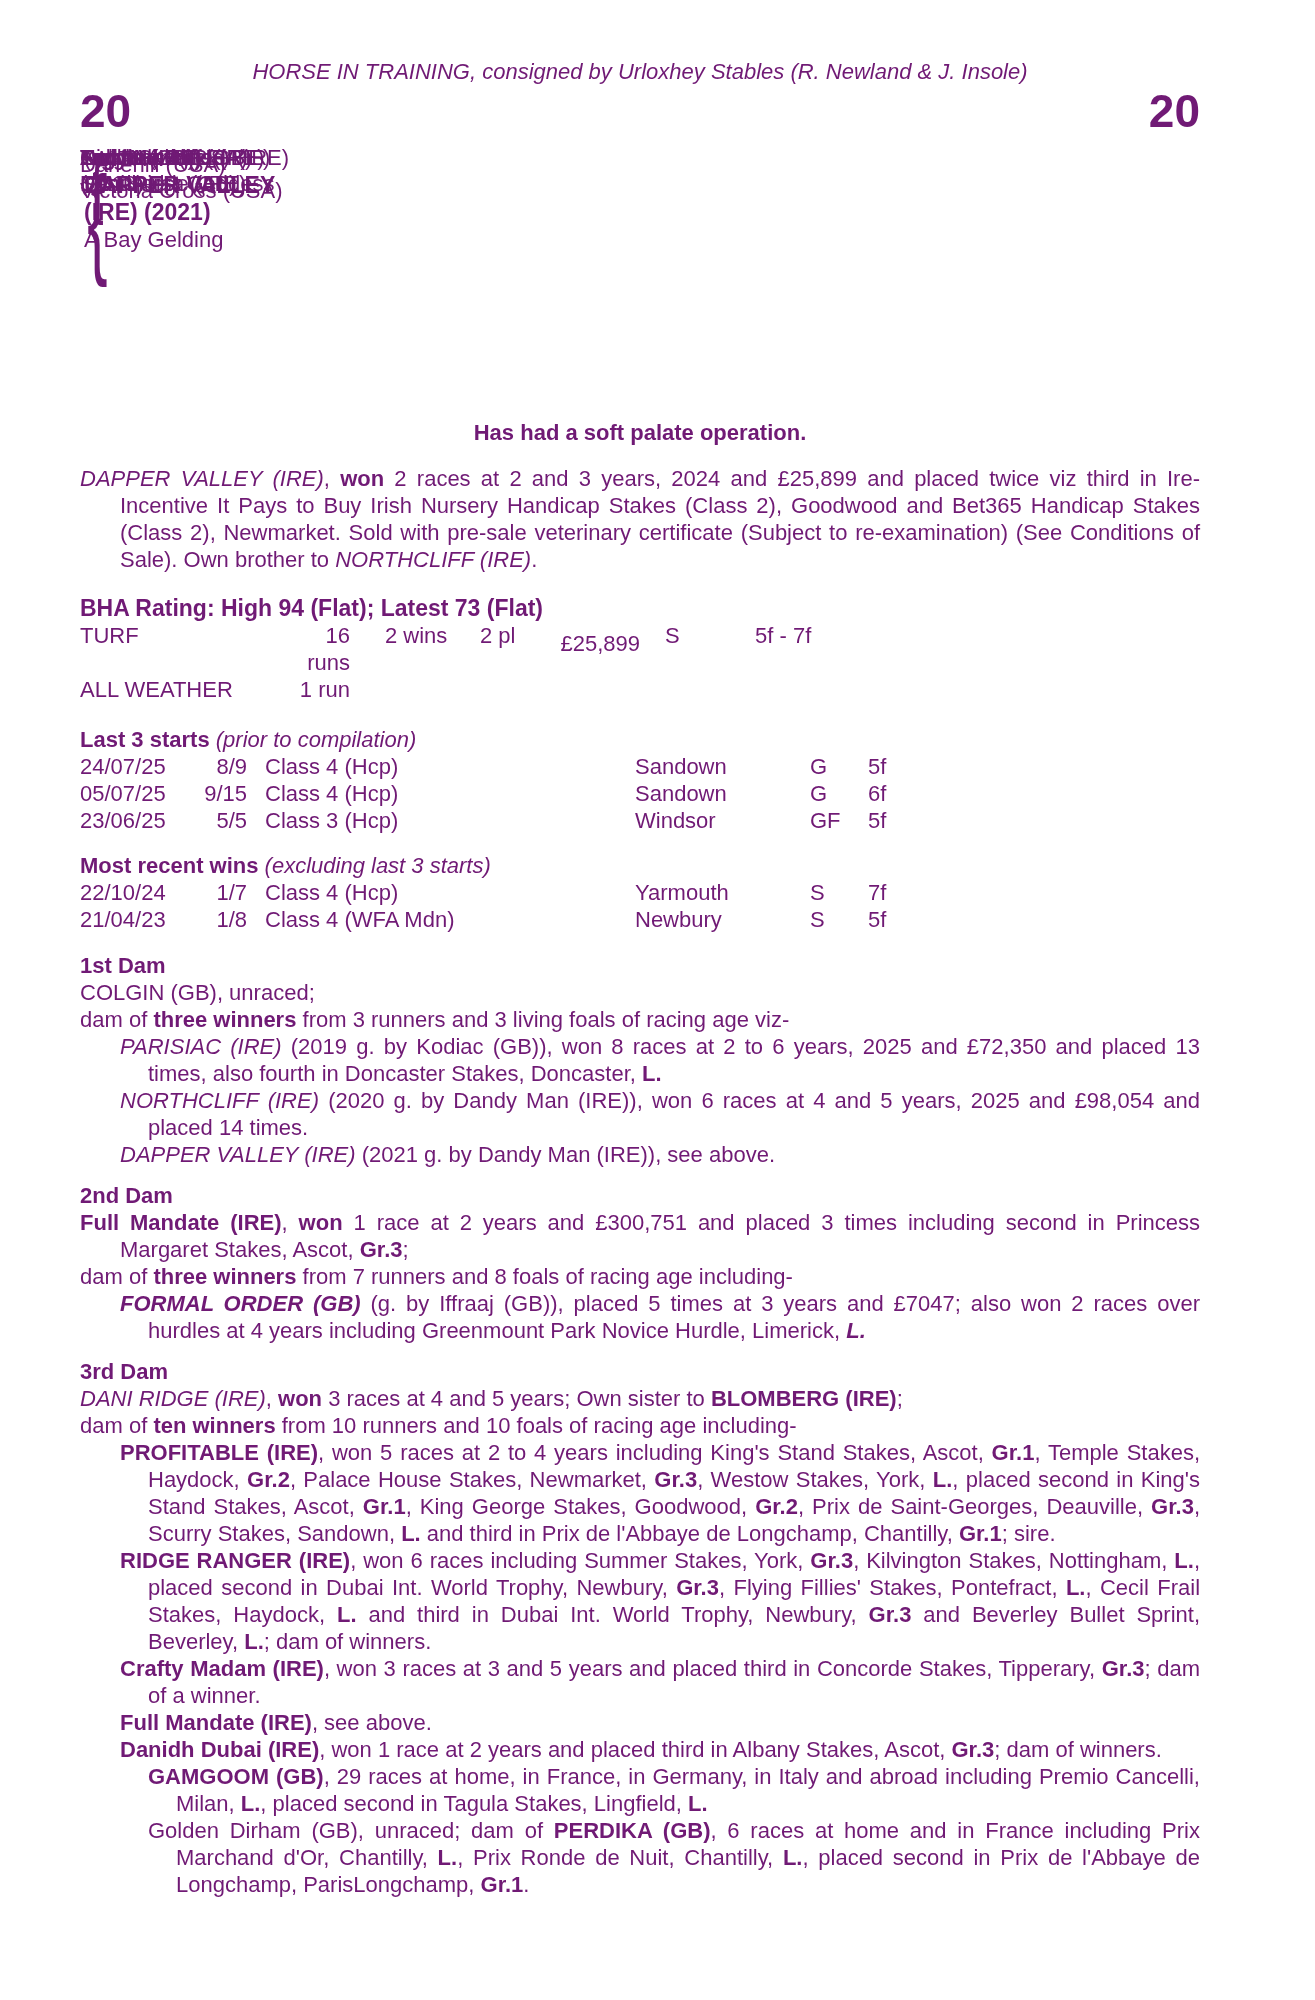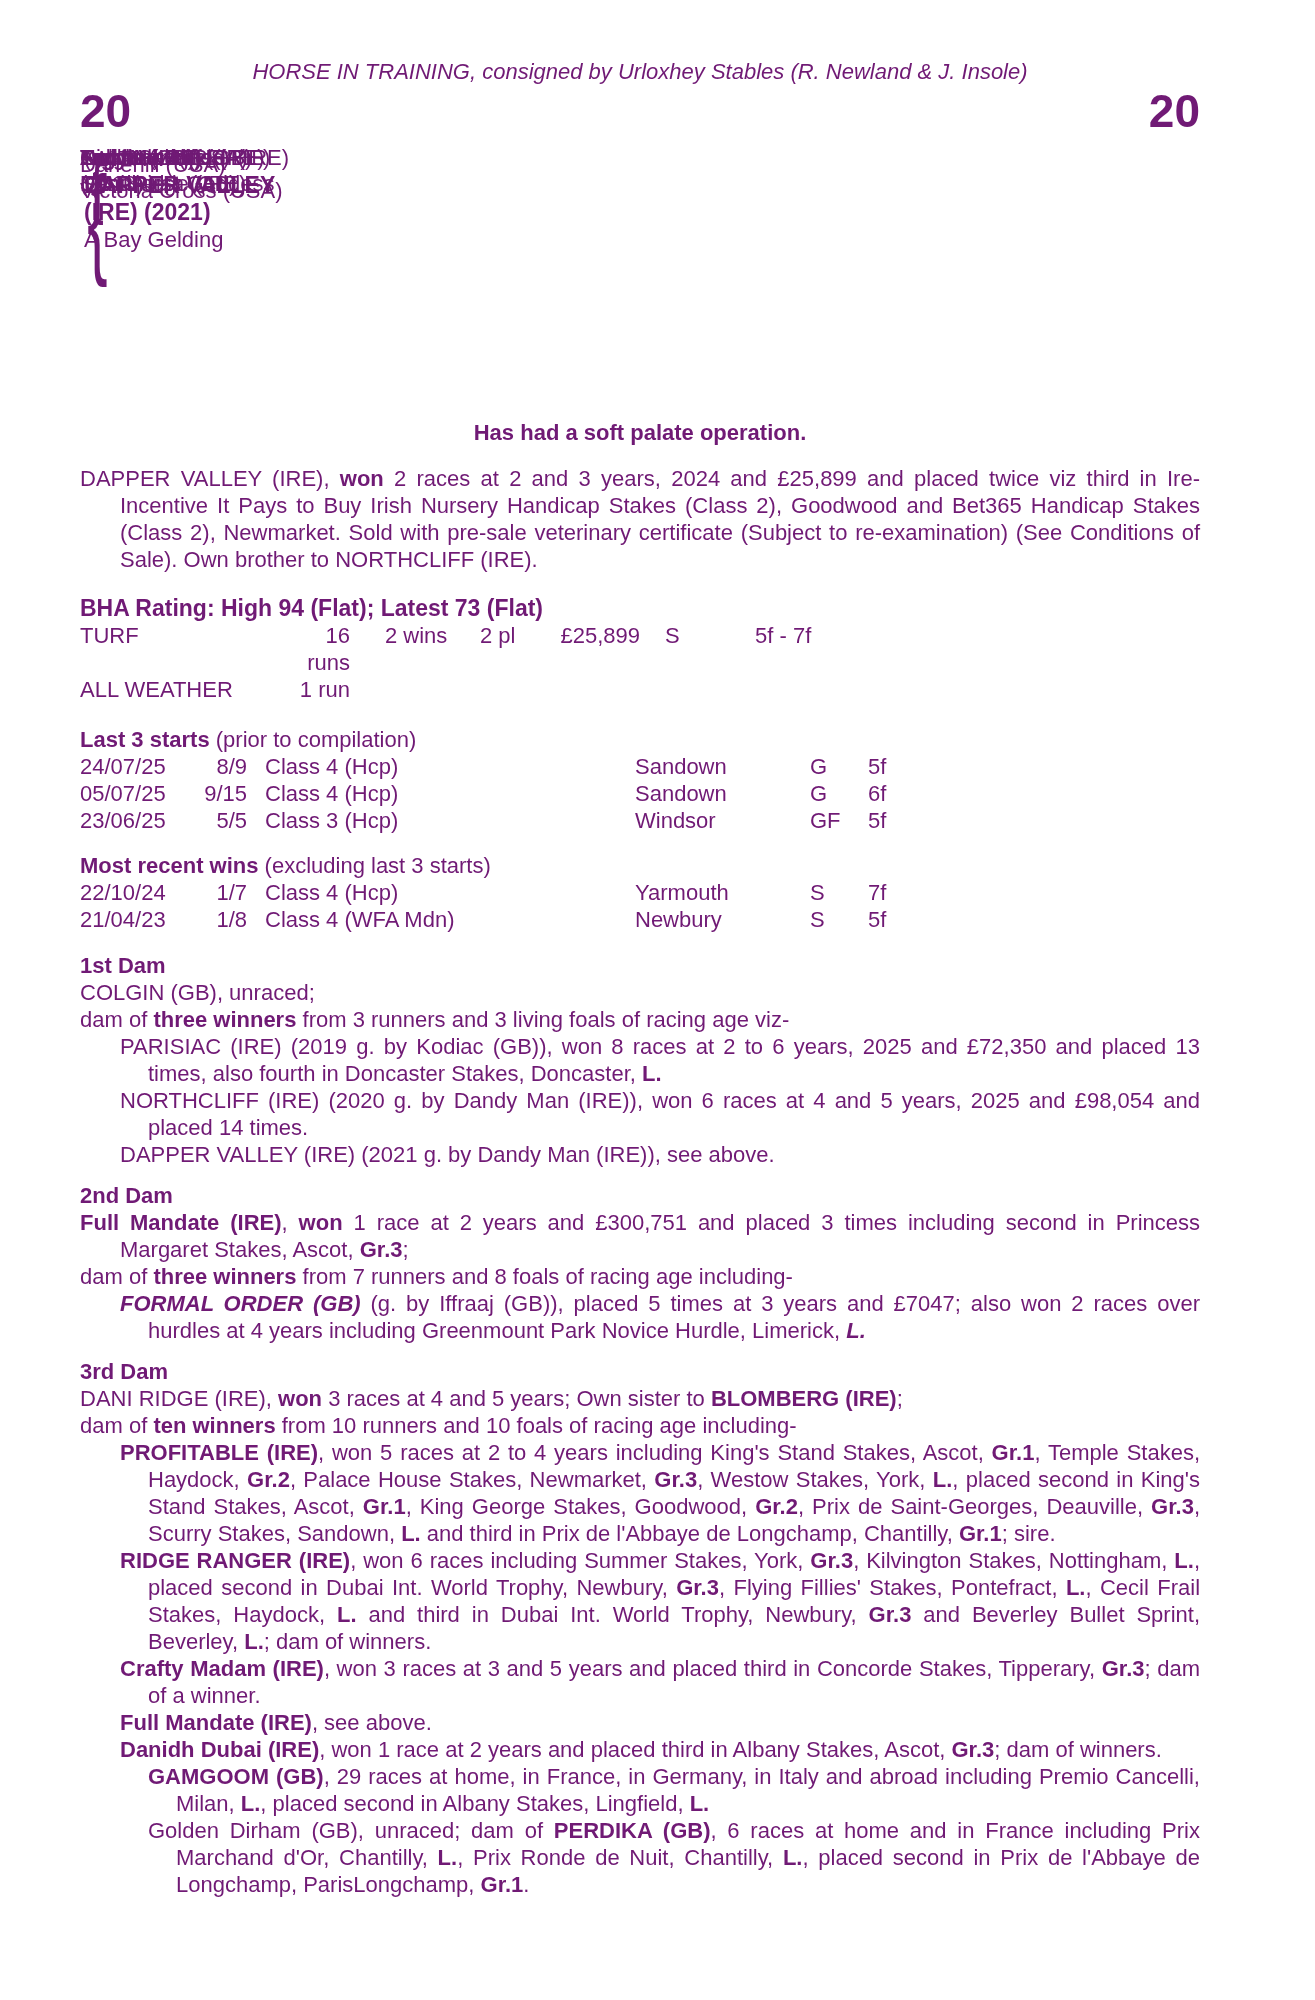--- a/index.html
+++ b/index.html
@@ -35,30 +35,30 @@
   .brace-sm-0{top:43;} .brace-sm-1{top:98;} .brace-sm-2{top:152;} .brace-sm-3{top:201;}
   
   .notice{text-align:center;font-weight:bold;margin-top:12px;}
   .desc{margin-top:19px;}
   .j{text-align:justify;}
   p{margin:0;}
   .p0h{padding-left:40px;text-indent:-40px;}
   .p1h{padding-left:68px;text-indent:-28px;}
   .p2h{padding-left:96px;text-indent:-28px;}
   .seg-b{font-weight:bold;}
-  .seg-i{}
+  .seg-i{font-style:italic;}
   .seg-bi{font-weight:bold;font-style:italic;}
   
   .rating{margin-top:22px;}
   .rating-title{font-weight:bold;font-size:23px;}
   .rating-row{display:grid;grid-template-columns:205px 65px 105px 75px 110px 115px 1fr;}
   .rating-row .c-runs{text-align:right;}
   .rating-row .c-wins{padding-left:35px;}
   .rating-row .c-pl{padding-left:25px;}
-  .rating-row .c-earn{text-align:right;}
+  .rating-row .c-earn{text-align:right;margin-top:8px;}
   .rating-row .c-going{padding-left:25px;}
   .rating-row .c-dist{padding-left:0;}
   
   .starts{margin-top:23px;}
   .wins{margin-top:18px;}
   .srow{display:grid;grid-template-columns:105px 62px 388px 175px 58px 1fr;}
   .srow .pos{text-align:right;}
   .srow .race{padding-left:18px;}
   
   .dam{margin-top:19px;}
@@ -230,17 +230,17 @@
 
   <div class="dam tight">
     <div class="dam-heading">3rd Dam</div>
     <p class="p0 j"><span class="seg-i">DANI RIDGE (IRE)</span><span>, </span><span class="seg-b">won</span><span> 3 races at 4 and 5 years; Own sister to </span><span class="seg-b">BLOMBERG (IRE)</span><span>;</span></p>
     <p class="p0"><span>dam of </span><span class="seg-b">ten winners</span><span> from 10 runners and 10 foals of racing age including-</span></p>
     <p class="p1h j"><span class="seg-b">PROFITABLE (IRE)</span><span>, won 5 races at 2 to 4 years including King's Stand Stakes, Ascot, </span><span class="seg-b">Gr.1</span><span>, Temple Stakes, Haydock, </span><span class="seg-b">Gr.2</span><span>, Palace House Stakes, Newmarket, </span><span class="seg-b">Gr.3</span><span>, Westow Stakes, York, </span><span class="seg-b">L.</span><span>, placed second in King's Stand Stakes, Ascot, </span><span class="seg-b">Gr.1</span><span>, King George Stakes, Goodwood, </span><span class="seg-b">Gr.2</span><span>, Prix de Saint-Georges, Deauville, </span><span class="seg-b">Gr.3</span><span>, Scurry Stakes, Sandown, </span><span class="seg-b">L.</span><span> and third in Prix de l'Abbaye de Longchamp, Chantilly, </span><span class="seg-b">Gr.1</span><span>; sire.</span></p>
     <p class="p1h j"><span class="seg-b">RIDGE RANGER (IRE)</span><span>, won 6 races including Summer Stakes, York, </span><span class="seg-b">Gr.3</span><span>, Kilvington Stakes, Nottingham, </span><span class="seg-b">L.</span><span>, placed second in Dubai Int. World Trophy, Newbury, </span><span class="seg-b">Gr.3</span><span>, Flying Fillies' Stakes, Pontefract, </span><span class="seg-b">L.</span><span>, Cecil Frail Stakes, Haydock, </span><span class="seg-b">L.</span><span> and third in Dubai Int. World Trophy, Newbury, </span><span class="seg-b">Gr.3</span><span> and Beverley Bullet Sprint, Beverley, </span><span class="seg-b">L.</span><span>; dam of winners.</span></p>
     <p class="p1h j"><span class="seg-b">Crafty Madam (IRE)</span><span>, won 3 races at 3 and 5 years and placed third in Concorde Stakes, Tipperary, </span><span class="seg-b">Gr.3</span><span>; dam of a winner.</span></p>
     <p class="p1h"><span class="seg-b">Full Mandate (IRE)</span><span>, see above.</span></p>
     <p class="p1h j"><span class="seg-b">Danidh Dubai (IRE)</span><span>, won 1 race at 2 years and placed third in Albany Stakes, Ascot, </span><span class="seg-b">Gr.3</span><span>; dam of winners.</span></p>
-    <p class="p2h j"><span class="seg-b">GAMGOOM (GB)</span><span>, 29 races at home, in France, in Germany, in Italy and abroad including Premio Cancelli, Milan, </span><span class="seg-b">L.</span><span>, placed second in Albany Stakes, Lingfield, </span><span class="seg-b">L.</span></p>
+    <p class="p2h j"><span class="seg-b">GAMGOOM (GB)</span><span>, 29 races at home, in France, in Germany, in Italy and abroad including Premio Cancelli, Milan, </span><span class="seg-b">L.</span><span>, placed second in Tagula Stakes, Lingfield, </span><span class="seg-b">L.</span></p>
     <p class="p2h j"><span>Golden Dirham (GB), unraced; dam of </span><span class="seg-b">PERDIKA (GB)</span><span>, 6 races at home and in France including Prix Marchand d'Or, Chantilly, </span><span class="seg-b">L.</span><span>, Prix Ronde de Nuit, Chantilly, </span><span class="seg-b">L.</span><span>, placed second in Prix de l'Abbaye de Longchamp, ParisLongchamp, </span><span class="seg-b">Gr.1</span><span>.</span></p>
   </div>
 
 </div>
 
 </body></html>

